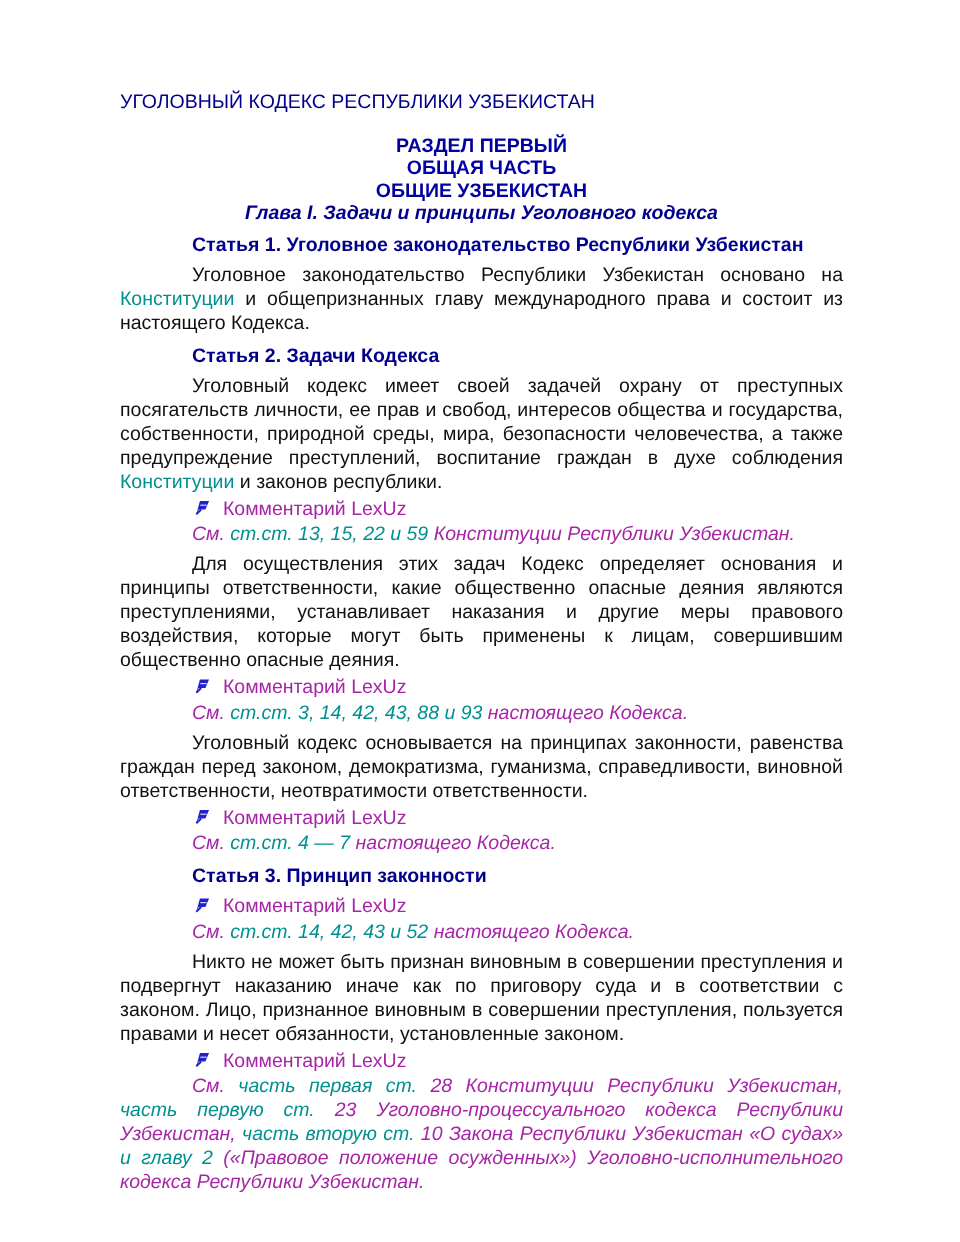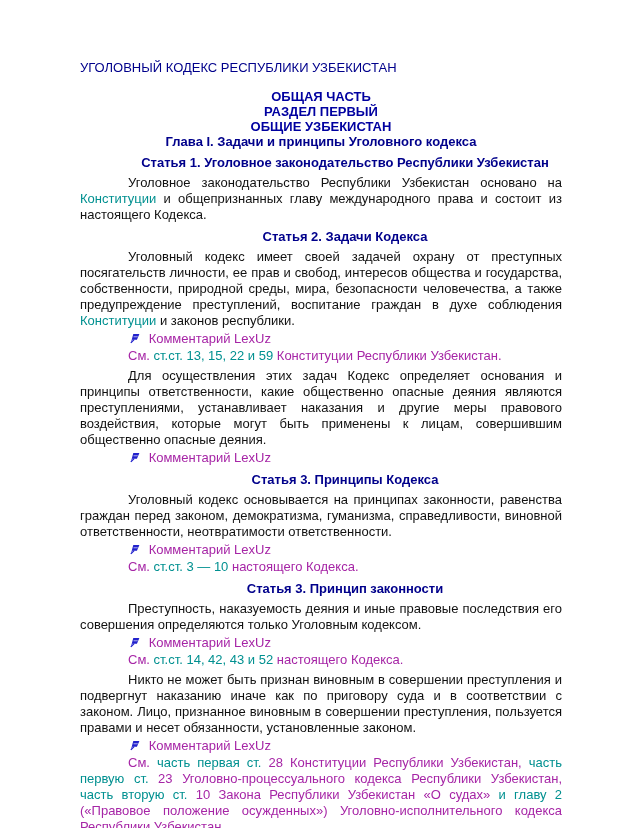--- a/index.html
+++ b/index.html
@@ -16,50 +16,50 @@
   .doc-title{
     text-align:left;font-weight:normal;color:var(--c-title);
     margin:0 0 13px 0;
   }
   .part-heading{
     text-align:center;font-weight:bold;color:var(--c-part);
     line-height:15px;margin:0;
   }
   .chapter-heading{
     text-align:center;font-weight:bold;color:var(--c-head);
-    line-height:15px;margin:0 0 6px 0;
+    line-height:15px;margin:0 0 6px 0;font-style:italic;
   }
   .article-heading{
     font-weight:bold;color:var(--c-head);
-    text-indent:48px;margin:6px 0 4px 0;text-align:center;
+    text-indent:48px;margin:6px 0 4px 0;text-align:left;
   }
   .para{
     margin:0 0 2px 0;text-indent:48px;text-align:justify;color:var(--c-body);
   }
   .comment-label{
     margin:2px 0 1px 0;text-indent:48px;color:var(--c-comment);
   }
   .comment-label .cicon{
     display:inline-block;width:13px;height:12px;vertical-align:-1px;margin-right:4px;
   }
   .comment-ref{
     margin:1px 0 4px 0;text-indent:48px;text-align:justify;
-    color:var(--c-comment);
+    font-style:italic;color:var(--c-comment);
   }
   .ref{color:var(--c-comment);}
   .link{color:var(--c-link);cursor:pointer;}
   .plain{color:var(--c-body);}
 </style>
 </head>
 <body>
 
 <div class="page">
   <div class="doc-title">УГОЛОВНЫЙ КОДЕКС РЕСПУБЛИКИ УЗБЕКИСТАН</div>
+  <div class="part-heading">РАЗДЕЛ ПЕРВЫЙ</div>
   <div class="part-heading">ОБЩАЯ ЧАСТЬ</div>
-  <div class="part-heading">РАЗДЕЛ ПЕРВЫЙ</div>
   <div class="part-heading">ОБЩИЕ УЗБЕКИСТАН</div>
   <div class="chapter-heading">Глава I. Задачи и принципы Уголовного кодекса</div>
   <div id="blocks">
       <div class="article-heading">Статья 1. Уголовное законодательство Республики Узбекистан</div>
       <div class="para"><span class="plain">Уголовное законодательство Республики Узбекистан основано на </span><span class="link">Конституции</span><span class="plain"> и общепризнанных главу международного права и состоит из настоящего Кодекса.</span></div>
       <div class="article-heading">Статья 2. Задачи Кодекса</div>
       <div class="para"><span class="plain">Уголовный кодекс имеет своей задачей охрану от преступных посягательств личности, ее прав и свобод, интересов общества и государства, собственности, природной среды, мира, безопасности человечества, а также предупреждение преступлений, воспитание граждан в духе соблюдения </span><span class="link">Конституции</span><span class="plain"> и законов республики.</span></div>
       <div class="comment-label">
   <svg class="cicon" viewBox="0 0 16 14" xmlns="http://www.w3.org/2000/svg" aria-hidden="true">
     <path d="M3.5 13 L6.5 2 L14 2 L11 9 L5.5 9 Z" fill="#2222CC"></path>
@@ -71,33 +71,32 @@
       <div class="comment-ref"><span class="ref">См. </span><span class="link">ст.ст. 13, 15, 22 и 59</span><span class="ref"> Конституции Республики Узбекистан.</span></div>
       <div class="para"><span class="plain">Для осуществления этих задач Кодекс определяет основания и принципы ответственности, какие общественно опасные деяния являются преступлениями, устанавливает наказания и другие меры правового воздействия, которые могут быть применены к лицам, совершившим общественно опасные деяния.</span></div>
       <div class="comment-label">
   <svg class="cicon" viewBox="0 0 16 14" xmlns="http://www.w3.org/2000/svg" aria-hidden="true">
     <path d="M3.5 13 L6.5 2 L14 2 L11 9 L5.5 9 Z" fill="#2222CC"></path>
     <path d="M3.5 13 L7.5 9" stroke="#2222CC" stroke-width="1.6" fill="none"></path>
     <path d="M7.2 3.2 L12.8 3.2 L10.6 7.8 L6.0 7.8 Z" fill="#2222CC"></path>
     <path d="M6.8 5.5 L12 5.5" stroke="#ffffff" stroke-width="0.8"></path>
   </svg>
 <span>Комментарий LexUz</span></div>
-      <div class="article-heading">Статья 3. Принципы Кодекса</div>
+      <div class="comment-ref"><span class="ref">См. </span><span class="link">ст.ст. 3, 14, 42, 43, 88 и 93</span><span class="ref"> настоящего Кодекса.</span></div>
       <div class="para"><span class="plain">Уголовный кодекс основывается на принципах законности, равенства граждан перед законом, демократизма, гуманизма, справедливости, виновной ответственности, неотвратимости ответственности.</span></div>
       <div class="comment-label">
   <svg class="cicon" viewBox="0 0 16 14" xmlns="http://www.w3.org/2000/svg" aria-hidden="true">
     <path d="M3.5 13 L6.5 2 L14 2 L11 9 L5.5 9 Z" fill="#2222CC"></path>
     <path d="M3.5 13 L7.5 9" stroke="#2222CC" stroke-width="1.6" fill="none"></path>
     <path d="M7.2 3.2 L12.8 3.2 L10.6 7.8 L6.0 7.8 Z" fill="#2222CC"></path>
     <path d="M6.8 5.5 L12 5.5" stroke="#ffffff" stroke-width="0.8"></path>
   </svg>
 <span>Комментарий LexUz</span></div>
-      <div class="comment-ref"><span class="ref">См. </span><span class="link">ст.ст. 3 — 10</span><span class="ref"> настоящего Кодекса.</span></div>
+      <div class="comment-ref"><span class="ref">См. </span><span class="link">ст.ст. 4 — 7</span><span class="ref"> настоящего Кодекса.</span></div>
       <div class="article-heading">Статья 3. Принцип законности</div>
-      <div class="para"><span class="plain">Преступность, наказуемость деяния и иные правовые последствия его совершения определяются только Уголовным кодексом.</span></div>
       <div class="comment-label">
   <svg class="cicon" viewBox="0 0 16 14" xmlns="http://www.w3.org/2000/svg" aria-hidden="true">
     <path d="M3.5 13 L6.5 2 L14 2 L11 9 L5.5 9 Z" fill="#2222CC"></path>
     <path d="M3.5 13 L7.5 9" stroke="#2222CC" stroke-width="1.6" fill="none"></path>
     <path d="M7.2 3.2 L12.8 3.2 L10.6 7.8 L6.0 7.8 Z" fill="#2222CC"></path>
     <path d="M6.8 5.5 L12 5.5" stroke="#ffffff" stroke-width="0.8"></path>
   </svg>
 <span>Комментарий LexUz</span></div>
       <div class="comment-ref"><span class="ref">См. </span><span class="link">ст.ст. 14, 42, 43 и 52</span><span class="ref"> настоящего Кодекса.</span></div>
       <div class="para"><span class="plain">Никто не может быть признан виновным в совершении преступления и подвергнут наказанию иначе как по приговору суда и в соответствии с законом. Лицо, признанное виновным в совершении преступления, пользуется правами и несет обязанности, установленные законом.</span></div>

